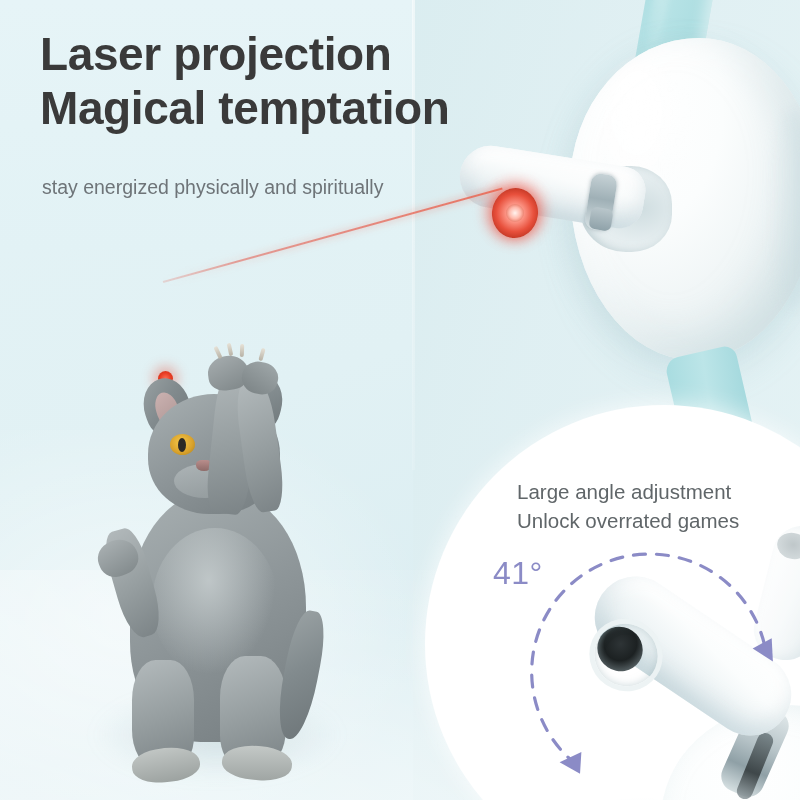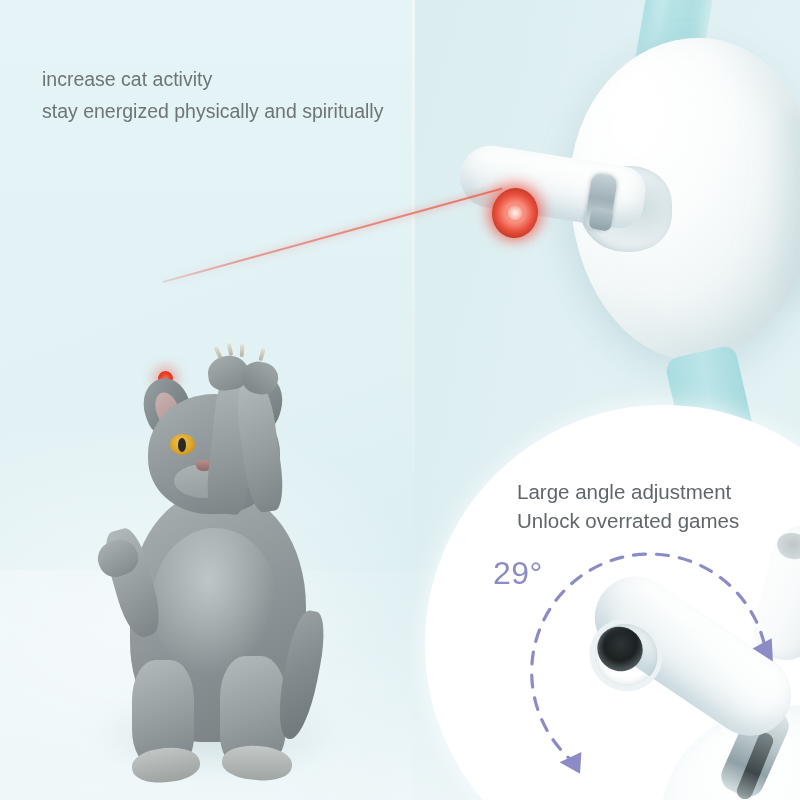--- a/index.html
+++ b/index.html
@@ -278,22 +278,25 @@
 <div id="stage">
 
   <div class="bg-base"></div>
   <div class="bg-band-topleft"></div>
   <div class="bg-band-right"></div>
   <div class="bg-vert-seam"></div>
   <div class="bg-soft-glow"></div>
   <div class="bg-floor"></div>
 
   <div class="copy">
+    <h1 class="headline">
+      <span>Laser projection</span>
+      <span>Magical temptation</span>
+    </h1>
     <p class="subcopy">
-      <span>increase cat activity</span>
       <span>stay energized physically and spiritually</span>
     </p>
   </div>
 
   <div class="device-wrap">
     <div class="strap-top"></div>
     <div class="body-shadow"></div>
     <div class="device-body"></div>
     <div class="body-gloss"></div>
     <div class="body-rim"></div>
@@ -366,16 +369,16 @@
       <path d="M 142 350 A 118 118 0 1 1 330 232" fill="none" stroke="#8b8bc6" stroke-width="3.2" stroke-dasharray="12 11" stroke-linecap="round"></path>
       <polygon points="332,222 344,242 320,240" fill="#8b8bc6" transform="rotate(28 332 232)"></polygon>
       <polygon points="140,340 152,360 128,358" fill="#8b8bc6" transform="rotate(150 140 350)"></polygon>
     </svg>
 
     <div class="inset-text">
       <span>Large angle adjustment</span>
       <span>Unlock overrated games</span>
     </div>
 
-    <div class="angle-label">29°</div>
+    <div class="angle-label">41°</div>
   </div>
 
 </div>
 
 </body></html>

